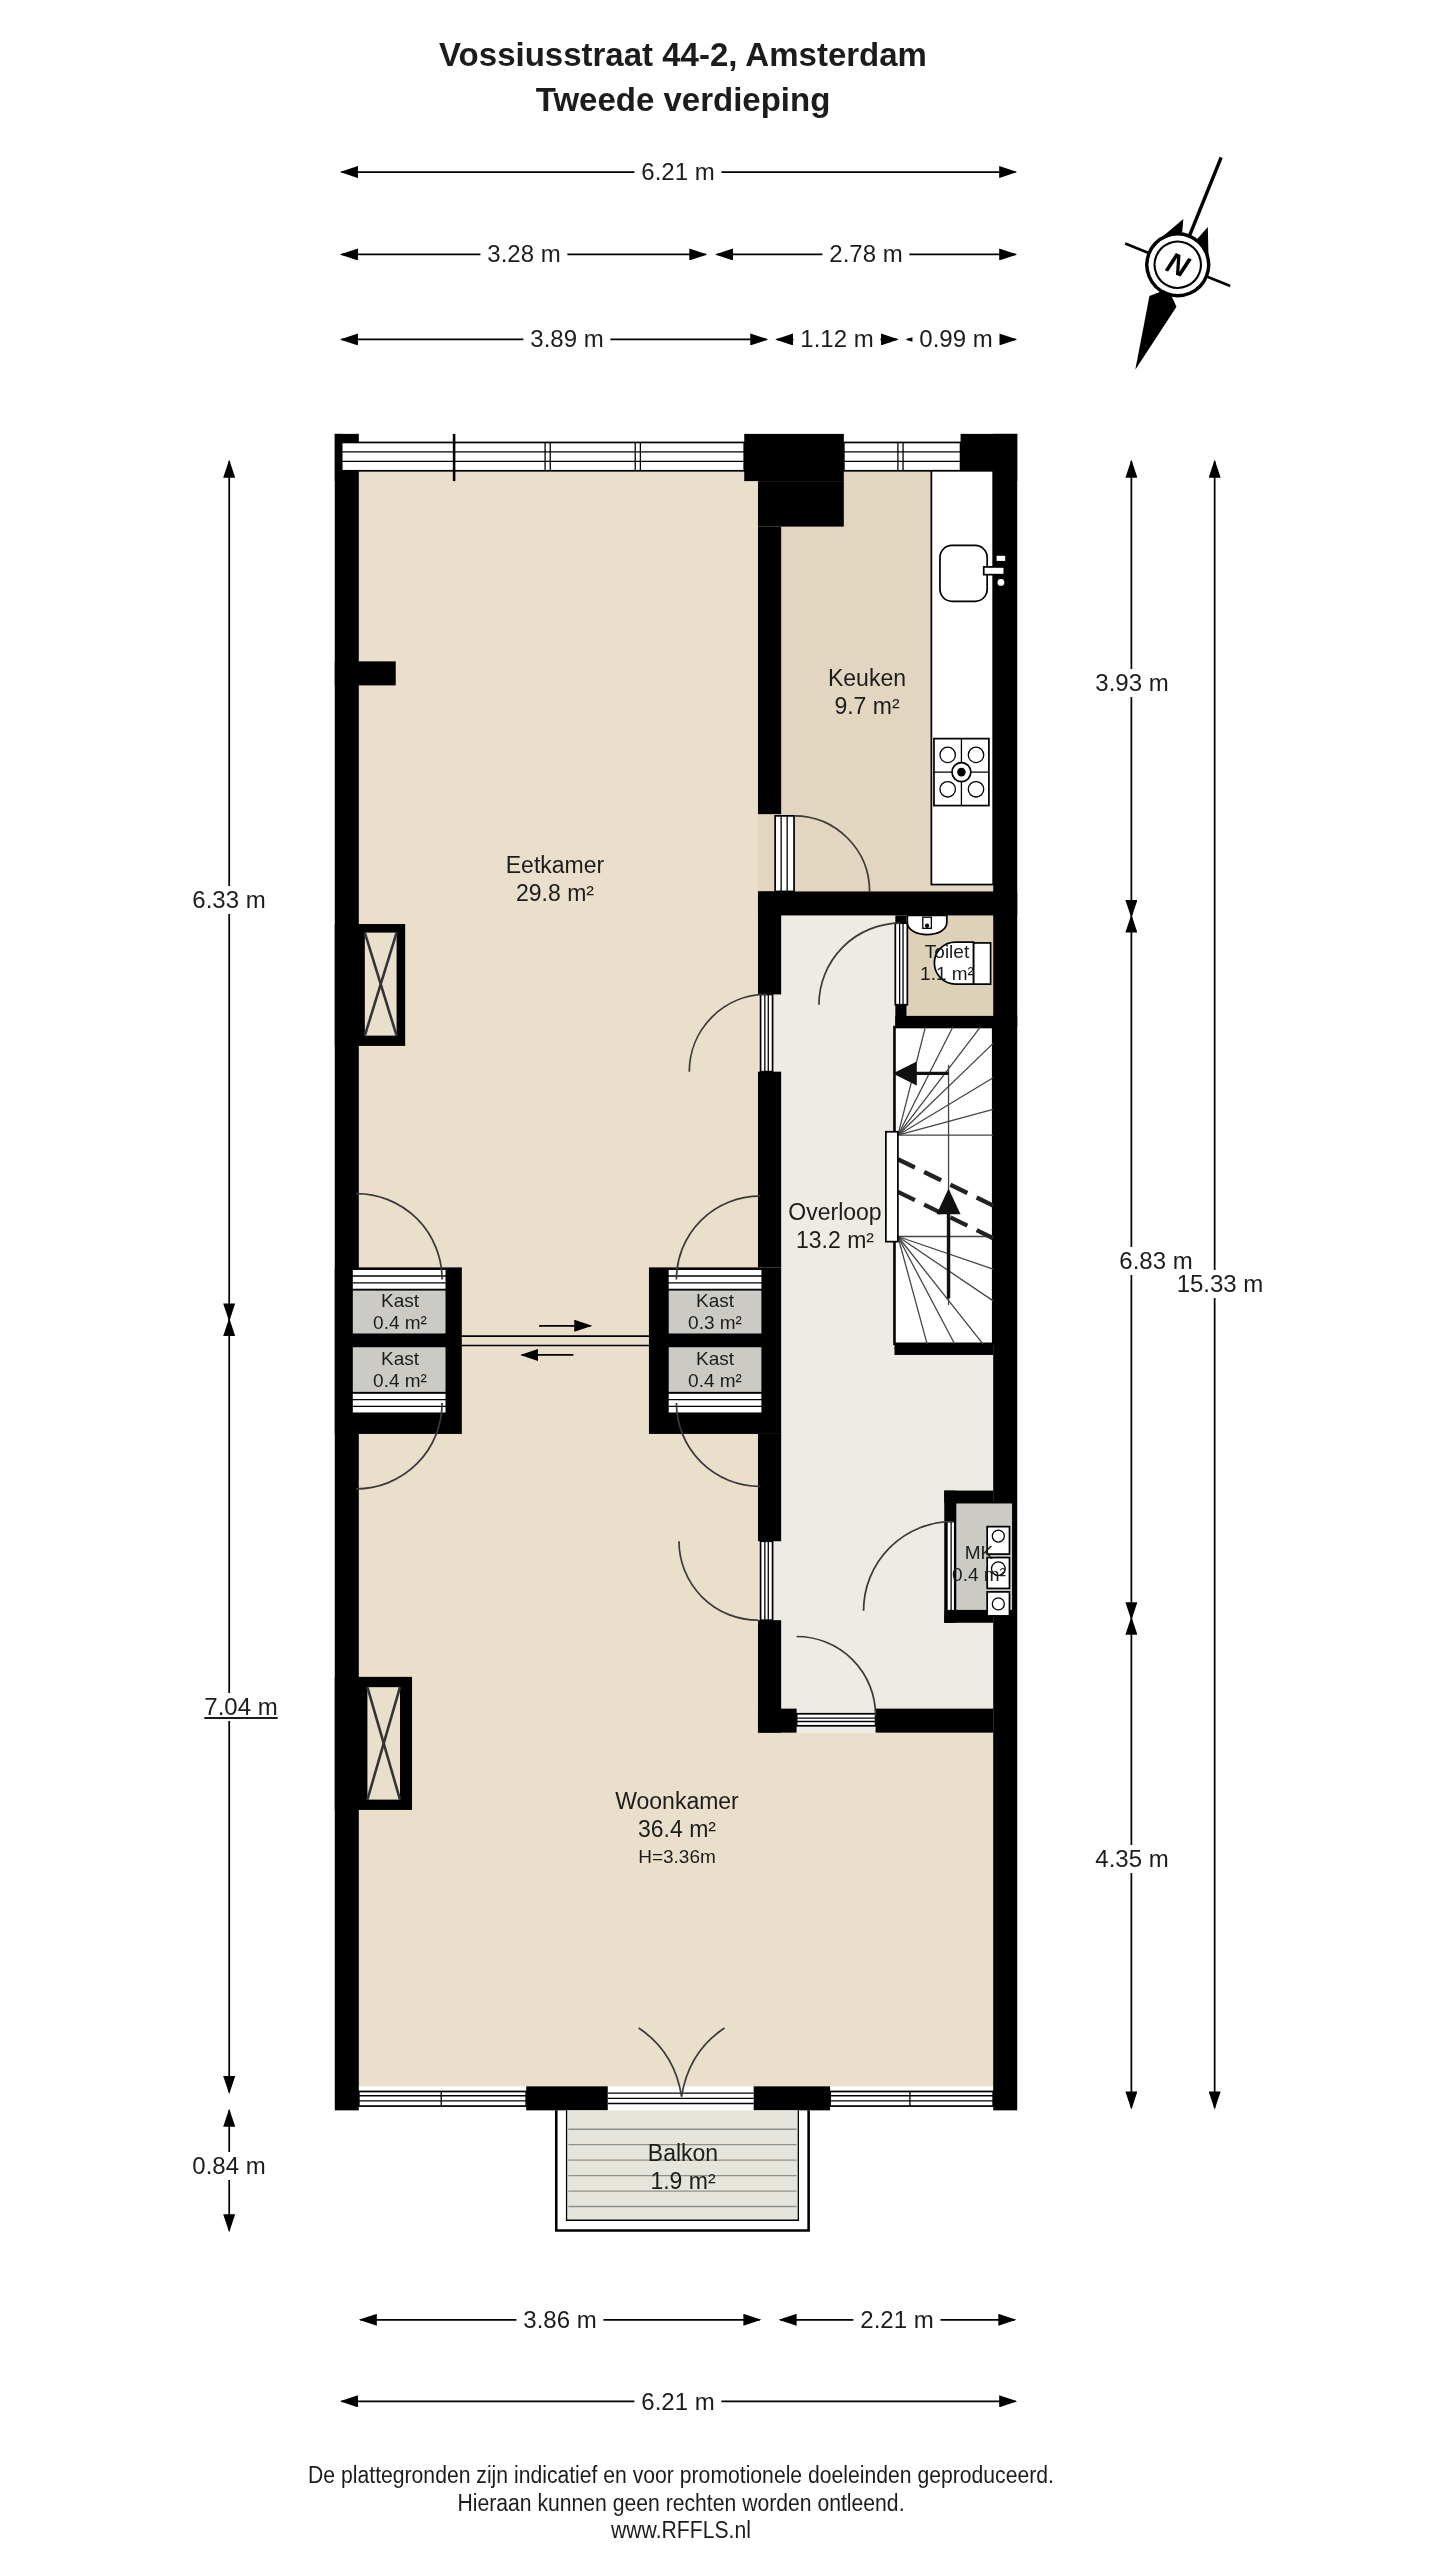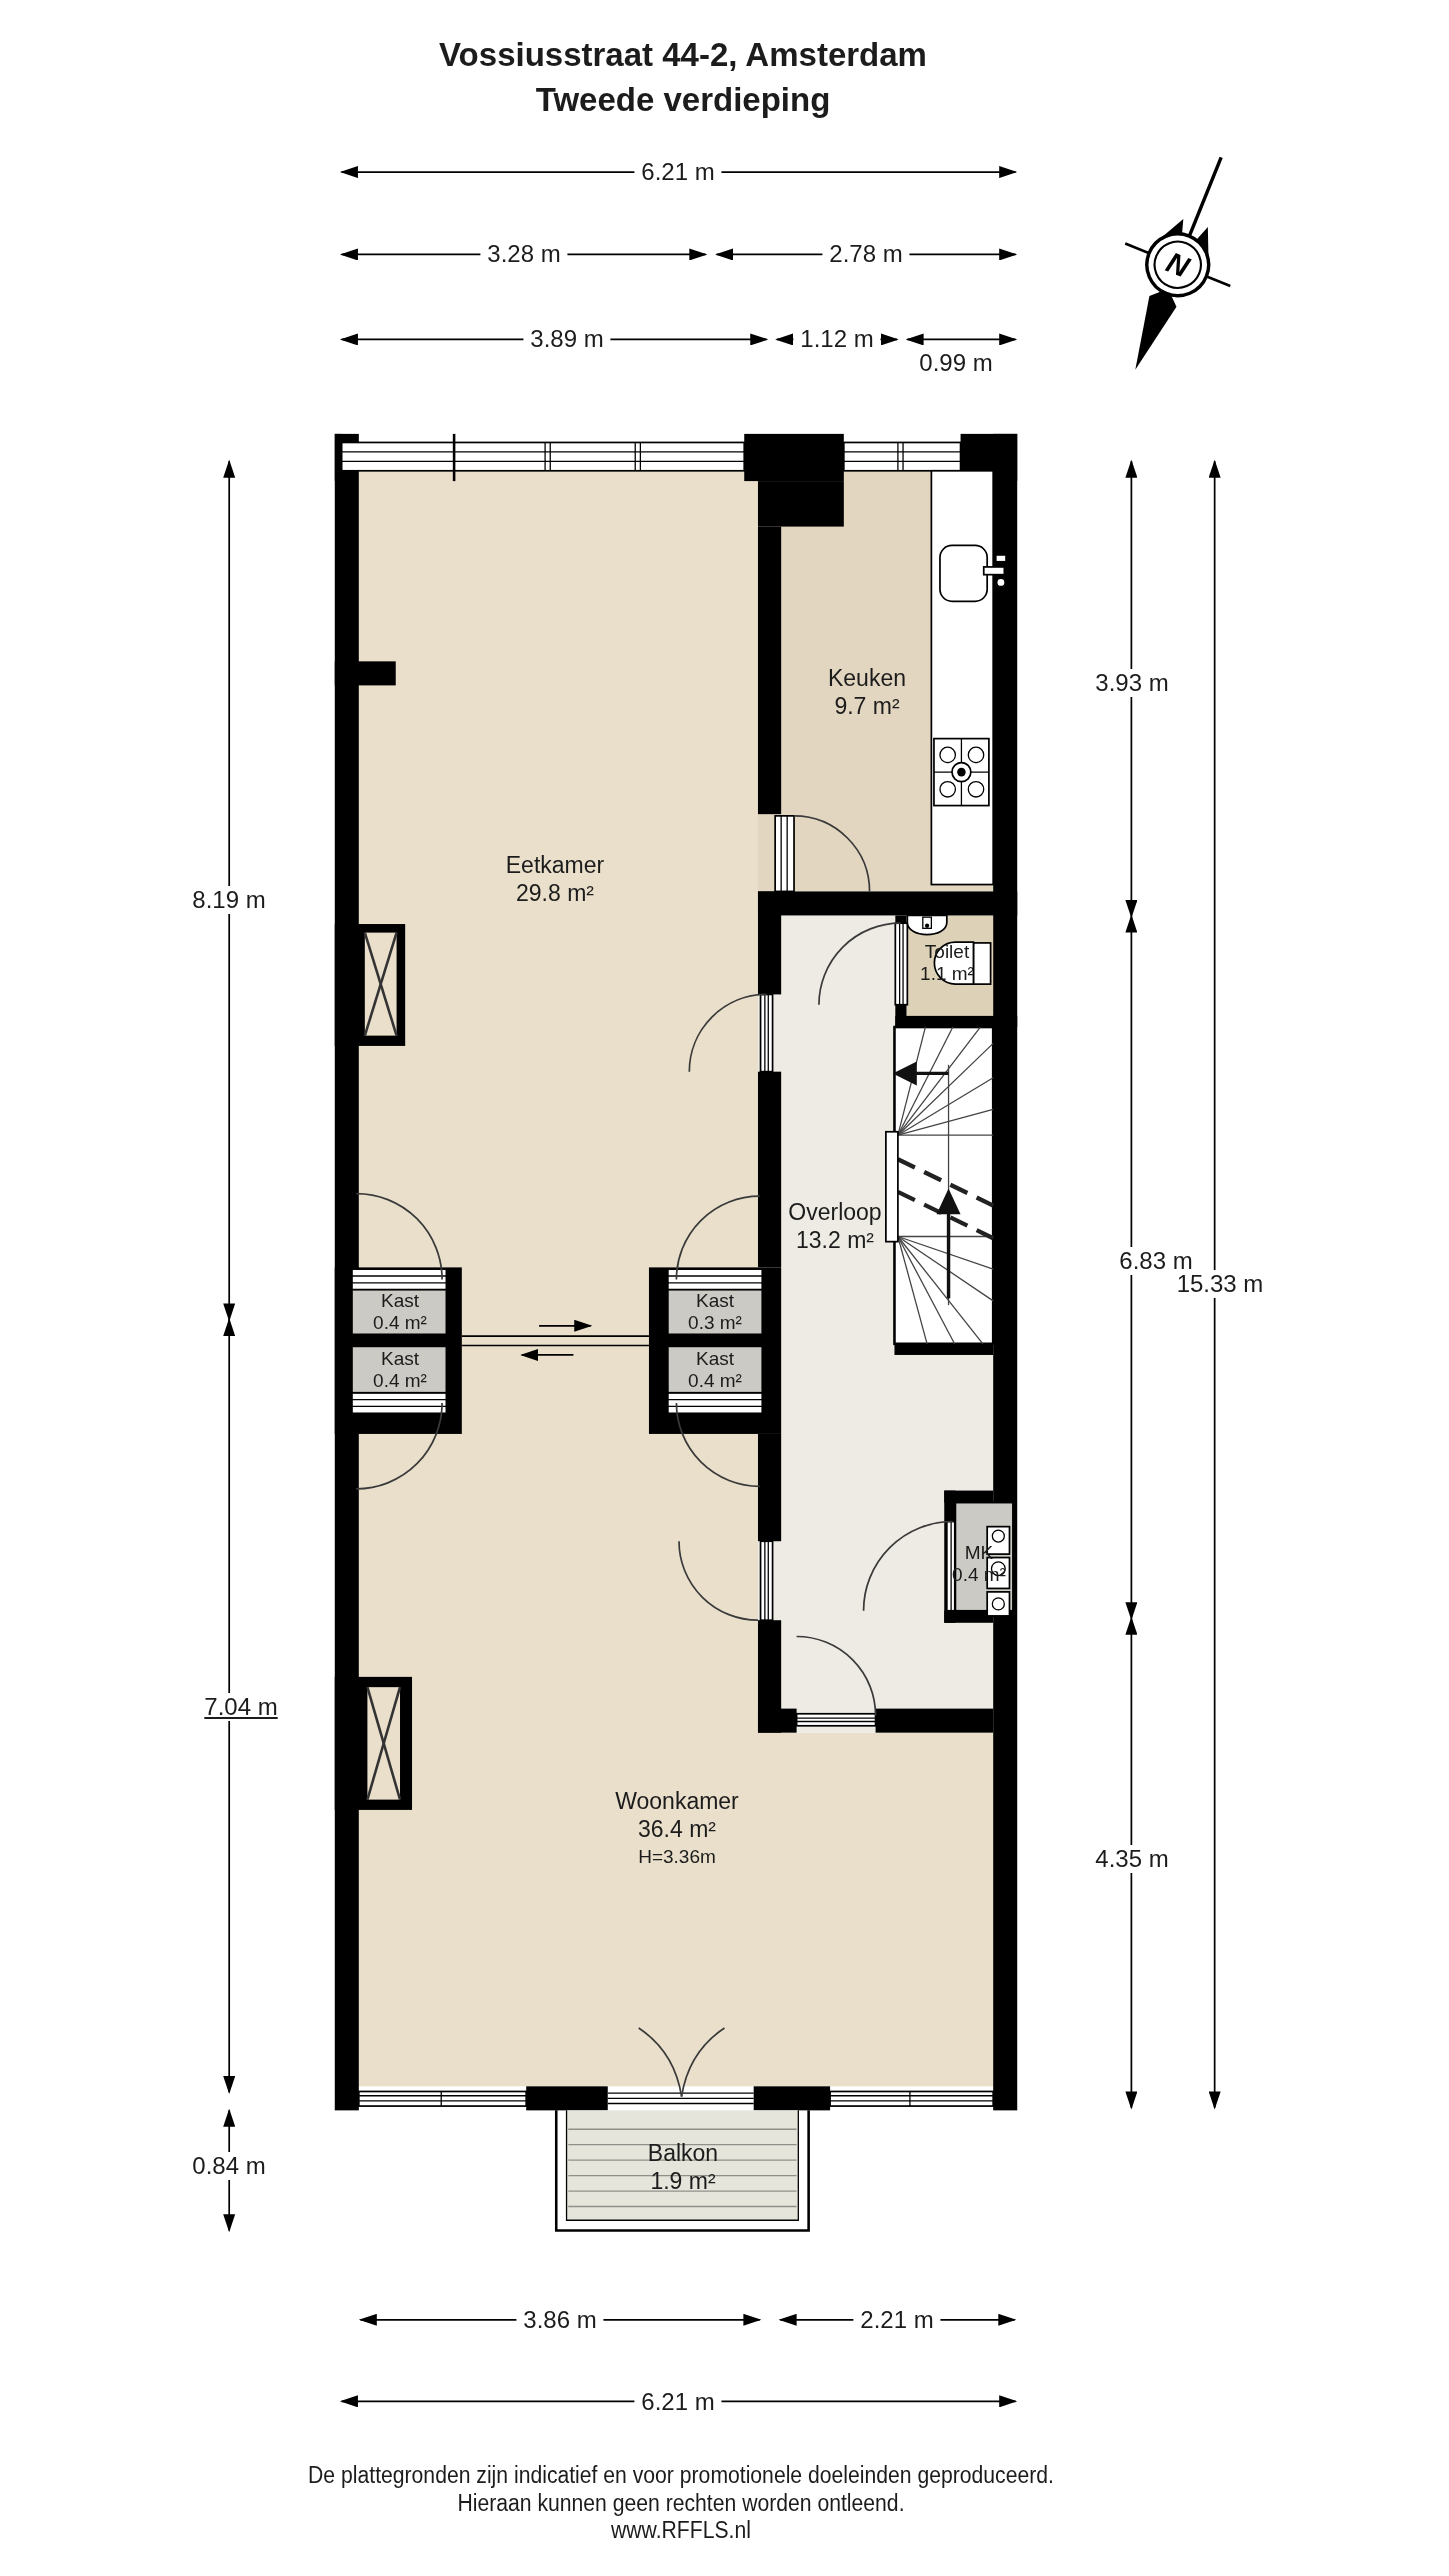--- a/index.html
+++ b/index.html
@@ -329,22 +329,22 @@
   </svg>
 
   <div class="lbl title-line" style="left:683px;top:55px;">Vossiusstraat 44-2, Amsterdam</div>
   <div class="lbl title-line" style="left:683px;top:100px;">Tweede verdieping</div>
 
   <div class="lbl dim-lbl" style="left:678px;top:172px;">6.21 m</div>
   <div class="lbl dim-lbl" style="left:524px;top:254px;">3.28 m</div>
   <div class="lbl dim-lbl" style="left:866px;top:254px;">2.78 m</div>
   <div class="lbl dim-lbl" style="left:555px;top:339px;margin-left:12px;">3.89 m</div>
   <div class="lbl dim-lbl" style="left:837px;top:339px;">1.12 m</div>
-  <div class="lbl dim-lbl" style="left:956px;top:339px;margin-top:24px;">0.99 m</div>
-  <div class="lbl dim-lbl" style="left:229px;top:900px;">8.19 m</div>
+  <div class="lbl dim-lbl" style="left:956px;top:339px;">0.99 m</div>
+  <div class="lbl dim-lbl" style="left:229px;top:900px;">6.33 m</div>
   <div class="lbl dim-lbl" style="left:241px;top:1707px;text-decoration:underline;">7.04 m</div>
   <div class="lbl dim-lbl" style="left:229px;top:2166px;">0.84 m</div>
   <div class="lbl dim-lbl" style="left:1132px;top:683px;">3.93 m</div>
   <div class="lbl dim-lbl" style="left:1132px;top:1261px;margin-left:24px;">6.83 m</div>
   <div class="lbl dim-lbl" style="left:1132px;top:1859px;">4.35 m</div>
   <div class="lbl dim-lbl" style="left:1220px;top:1284px;">15.33 m</div>
   <div class="lbl dim-lbl" style="left:560px;top:2320px;">3.86 m</div>
   <div class="lbl dim-lbl" style="left:897px;top:2320px;">2.21 m</div>
   <div class="lbl dim-lbl" style="left:678px;top:2402px;">6.21 m</div>
 

